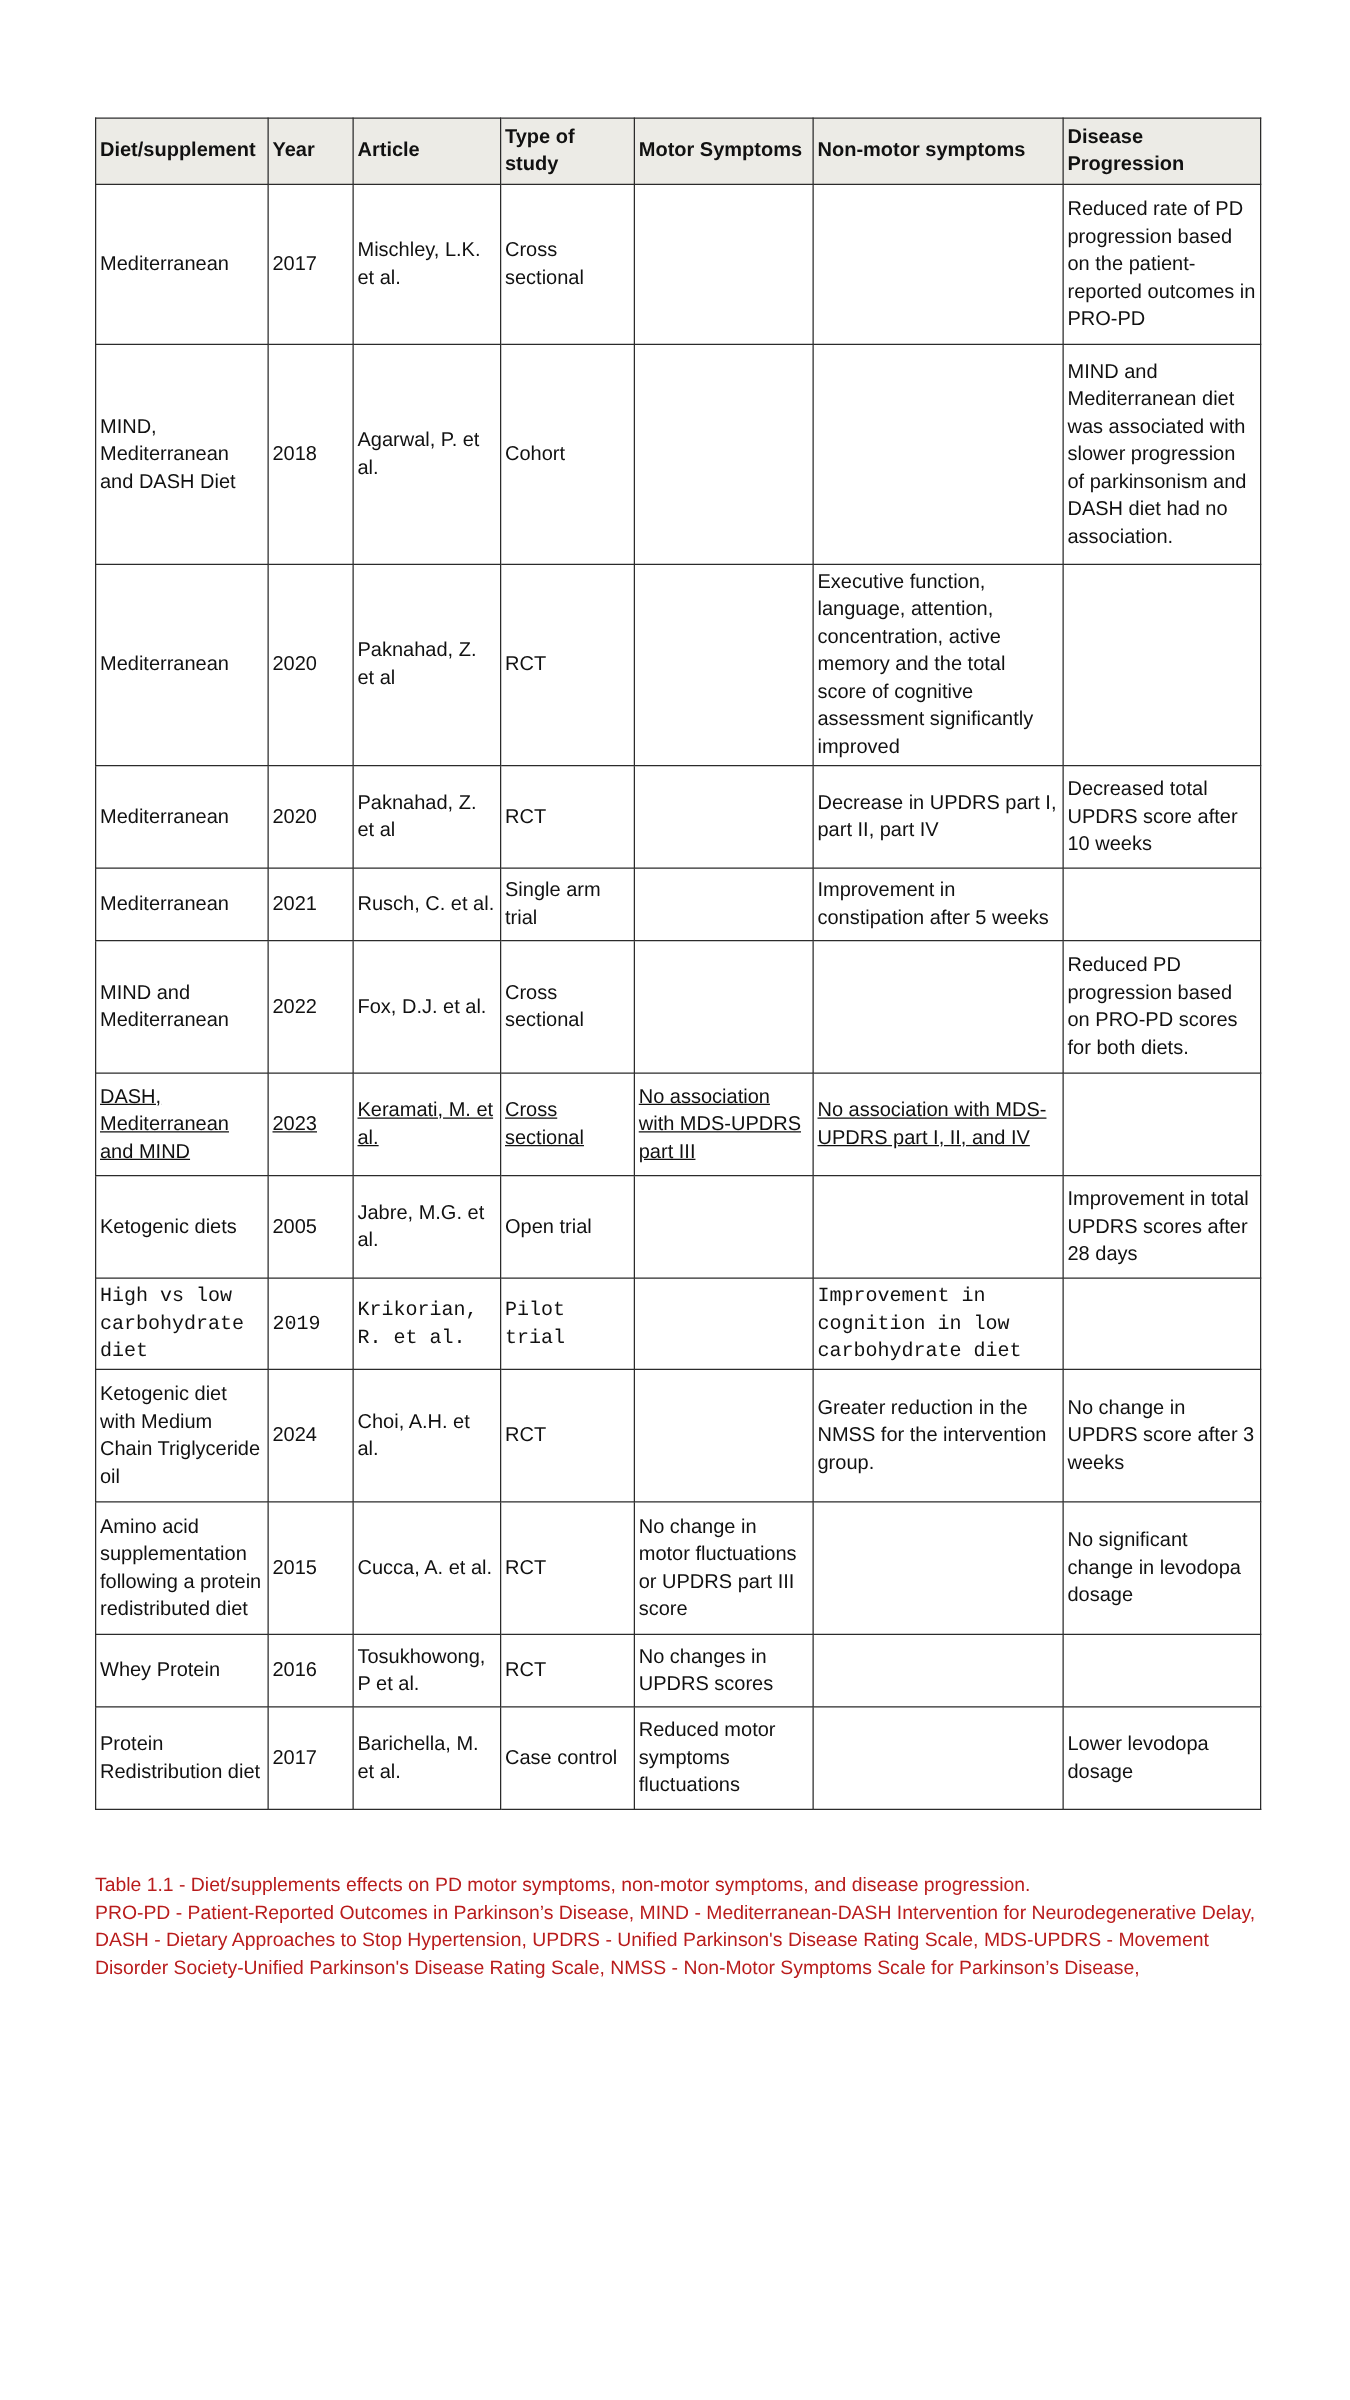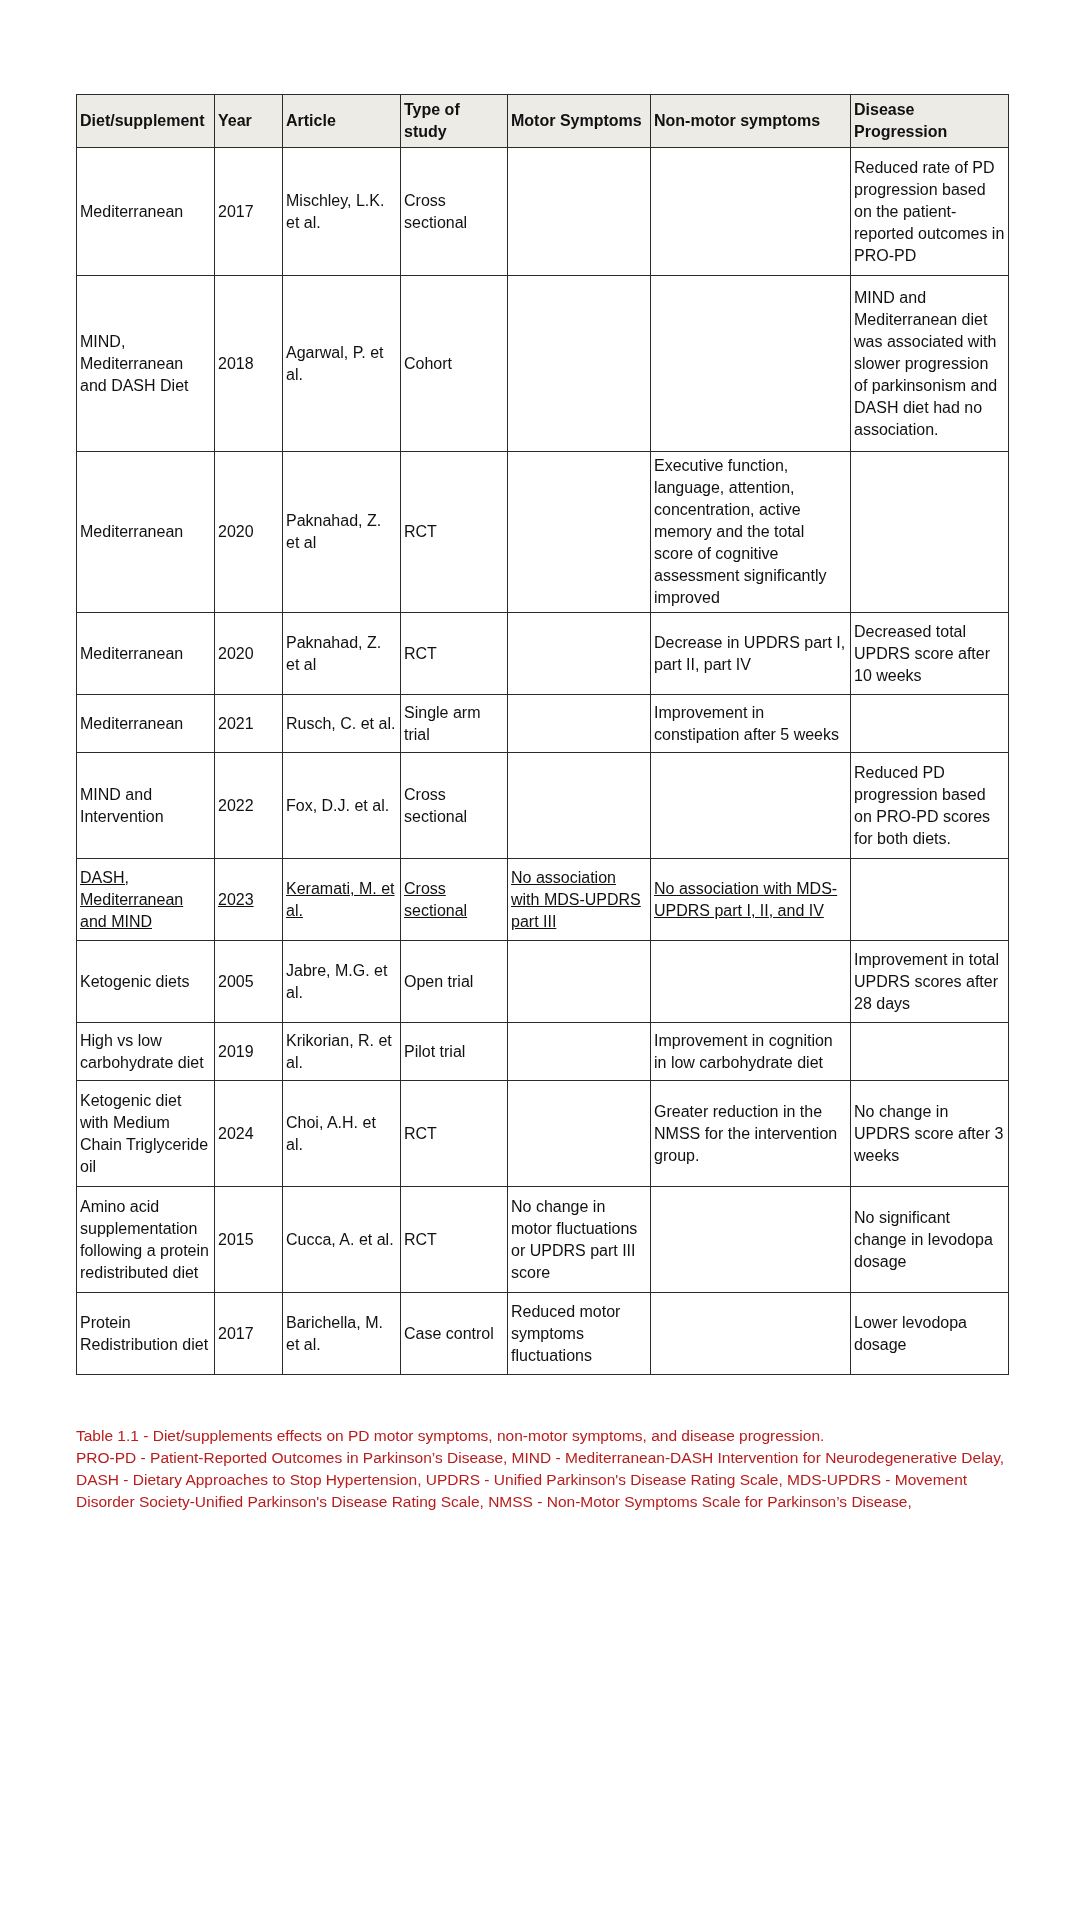--- a/index.html
+++ b/index.html
@@ -125,21 +125,21 @@
         <tr style="height: 58px;">
           <td>Mediterranean</td>
           <td>2021</td>
           <td>Rusch, C. et al.</td>
           <td>Single arm trial</td>
           <td></td>
           <td>Improvement in constipation after 5 weeks</td>
           <td></td>
         </tr>
         <tr style="height: 106px;">
-          <td>MIND and Intervention</td>
+          <td>MIND and Mediterranean</td>
           <td>2022</td>
           <td>Fox, D.J. et al.</td>
           <td>Cross sectional</td>
           <td></td>
           <td></td>
           <td>Reduced PD progression based on PRO-PD scores for both diets.</td>
         </tr>
         <tr style="height: 82px; text-decoration: underline;">
           <td>DASH, Mediterranean and MIND</td>
           <td>2023</td>
@@ -151,21 +151,21 @@
         </tr>
         <tr style="height: 82px;">
           <td>Ketogenic diets</td>
           <td>2005</td>
           <td>Jabre, M.G. et al.</td>
           <td>Open trial</td>
           <td></td>
           <td></td>
           <td>Improvement in total UPDRS scores after 28 days</td>
         </tr>
-        <tr style="height: 58px;">
+        <tr style="height: 58px; font-family: Liberation Mono, monospace;">
           <td>High vs low carbohydrate diet</td>
           <td>2019</td>
           <td>Krikorian, R. et al.</td>
           <td>Pilot trial</td>
           <td></td>
           <td>Improvement in cognition in low carbohydrate diet</td>
           <td></td>
         </tr>
         <tr style="height: 106px;">
           <td>Ketogenic diet with Medium Chain Triglyceride oil</td>
@@ -177,20 +177,29 @@
           <td>No change in UPDRS score after 3 weeks</td>
         </tr>
         <tr style="height: 106px;">
           <td>Amino acid supplementation following a protein redistributed diet</td>
           <td>2015</td>
           <td>Cucca, A. et al.</td>
           <td>RCT</td>
           <td>No change in motor fluctuations or UPDRS part III score</td>
           <td></td>
           <td>No significant change in levodopa dosage</td>
+        </tr>
+        <tr style="height: 58px;">
+          <td>Whey Protein</td>
+          <td>2016</td>
+          <td>Tosukhowong, P et al.</td>
+          <td>RCT</td>
+          <td>No changes in UPDRS scores</td>
+          <td></td>
+          <td></td>
         </tr>
         <tr style="height: 82px;">
           <td>Protein Redistribution diet</td>
           <td>2017</td>
           <td>Barichella, M. et al.</td>
           <td>Case control</td>
           <td>Reduced motor symptoms fluctuations</td>
           <td></td>
           <td>Lower levodopa dosage</td>
         </tr>

